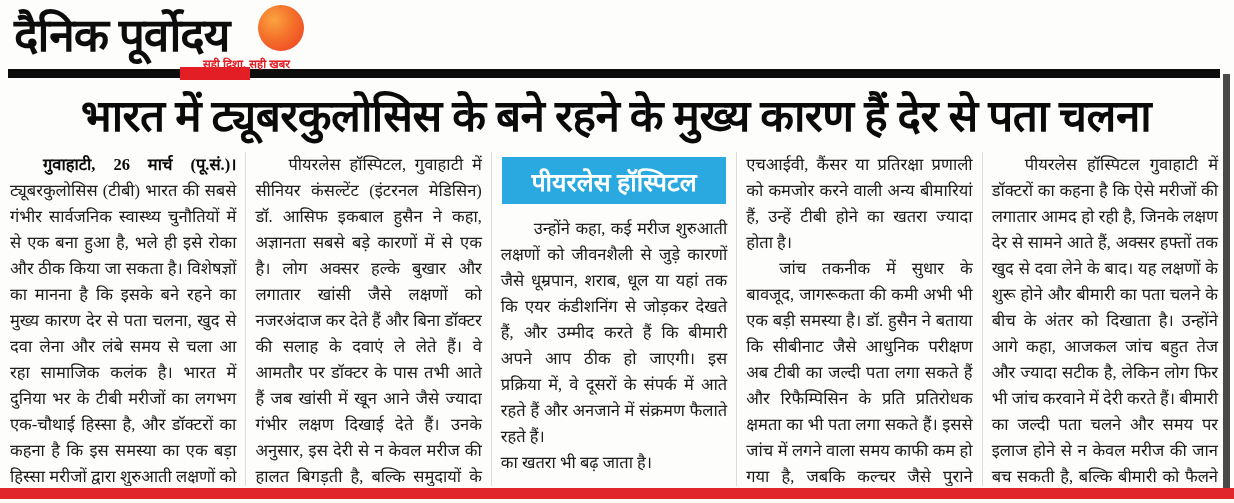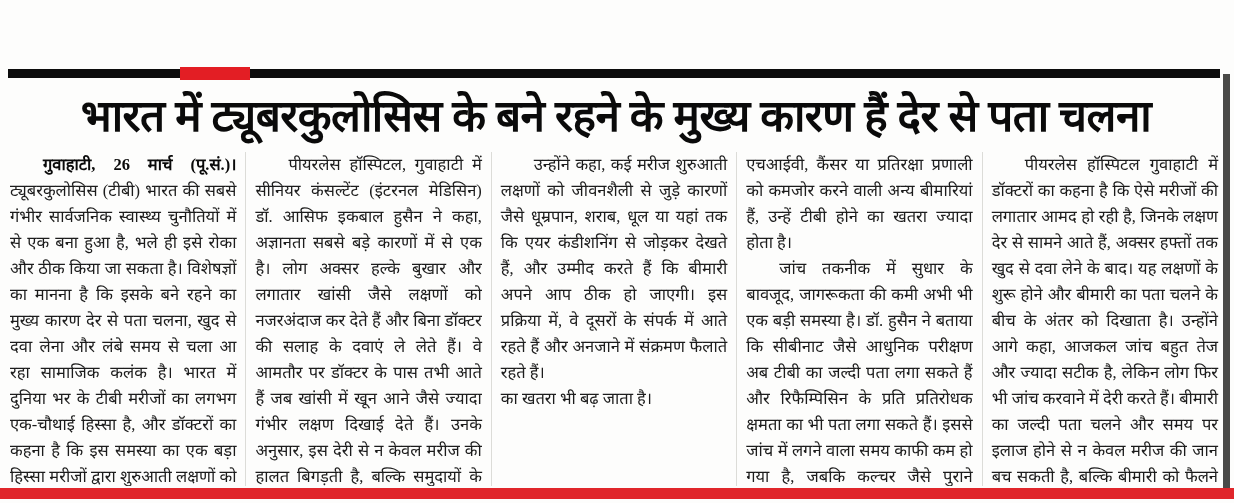--- a/index.html
+++ b/index.html
@@ -56,37 +56,43 @@
   }
   
   .bottom-bar{position:absolute;left:0;top:488px;width:1234px;height:11px;background:#e0262b;}
   .right-strip{position:absolute;left:1223px;top:74px;width:7px;height:414px;background:#4a4a48;}
 </style>
 </head>
 <body>
 
 <div id="canvas">
 
+  <div class="masthead">
+    <div class="logo-circle"></div>
+    <div class="logo-text">दैनिक पूर्वोदय</div>
+    <div class="tagline" style="color: rgb(227, 30, 36);">सही दिशा, सही खबर</div>
+  </div>
   <div class="masthead-bar"></div>
   <div class="masthead-badge" style="background: rgb(227, 30, 36);"></div>
 
   <div class="headline">भारत में ट्यूबरकुलोसिस के बने रहने के मुख्य कारण हैं देर से पता चलना</div>
 
   <div class="body-wrap">
     <div class="col">
       <div>
           <p class="para indent"><b>गुवाहाटी, 26 मार्च (पू.सं.)। </b>ट्यूबरकुलोसिस (टीबी) भारत की सबसे गंभीर सार्वजनिक स्वास्थ्य चुनौतियों में से एक बना हुआ है, भले ही इसे रोका और ठीक किया जा सकता है। विशेषज्ञों का मानना है कि इसके बने रहने का मुख्य कारण देर से पता चलना, खुद से दवा लेना और लंबे समय से चला आ रहा सामाजिक कलंक है। भारत में दुनिया भर के टीबी मरीजों का लगभग एक-चौथाई हिस्सा है, और डॉक्टरों का कहना है कि इस समस्या का एक बड़ा हिस्सा मरीजों द्वारा शुरुआती लक्षणों को नजरअंदाज करने और बीमारी के गंभीर</p>
         </div>
     </div>
     <div class="col">
       <div>
           <p class="para indent">पीयरलेस हॉस्पिटल, गुवाहाटी में सीनियर कंसल्टेंट (इंटरनल मेडिसिन) डॉ. आसिफ इकबाल हुसैन ने कहा, अज्ञानता सबसे बड़े कारणों में से एक है। लोग अक्सर हल्के बुखार और लगातार खांसी जैसे लक्षणों को नजरअंदाज कर देते हैं और बिना डॉक्टर की सलाह के दवाएं ले लेते हैं। वे आमतौर पर डॉक्टर के पास तभी आते हैं जब खांसी में खून आने जैसे ज्यादा गंभीर लक्षण दिखाई देते हैं। उनके अनुसार, इस देरी से न केवल मरीज की हालत बिगड़ती है, बल्कि समुदायों के बीच बीमारी फैलने</p>
         </div>
     </div>
     <div class="col">
+      <div class="highlight-box" style="background: rgb(42, 169, 224);">पीयरलेस हॉस्पिटल</div>
       <div>
           <p class="para indent">उन्होंने कहा, कई मरीज शुरुआती लक्षणों को जीवनशैली से जुड़े कारणों जैसे धूम्रपान, शराब, धूल या यहां तक कि एयर कंडीशनिंग से जोड़कर देखते हैं, और उम्मीद करते हैं कि बीमारी अपने आप ठीक हो जाएगी। इस प्रक्रिया में, वे दूसरों के संपर्क में आते रहते हैं और अनजाने में संक्रमण फैलाते रहते हैं।</p>
           <p class="para">का खतरा भी बढ़ जाता है।</p>
         </div>
     </div>
     <div class="col">
       <div>
           <p class="para">एचआईवी, कैंसर या प्रतिरक्षा प्रणाली को कमजोर करने वाली अन्य बीमारियां हैं, उन्हें टीबी होने का खतरा ज्यादा होता है।</p>
           <p class="para indent">जांच तकनीक में सुधार के बावजूद, जागरूकता की कमी अभी भी एक बड़ी समस्या है। डॉ. हुसैन ने बताया कि सीबीनाट जैसे आधुनिक परीक्षण अब टीबी का जल्दी पता लगा सकते हैं और रिफैम्पिसिन के प्रति प्रतिरोधक क्षमता का भी पता लगा सकते हैं। इससे जांच में लगने वाला समय काफी कम हो गया है, जबकि कल्चर जैसे पुराने तरीकों में हफ्तों लग जाते थे।</p>
         </div>

